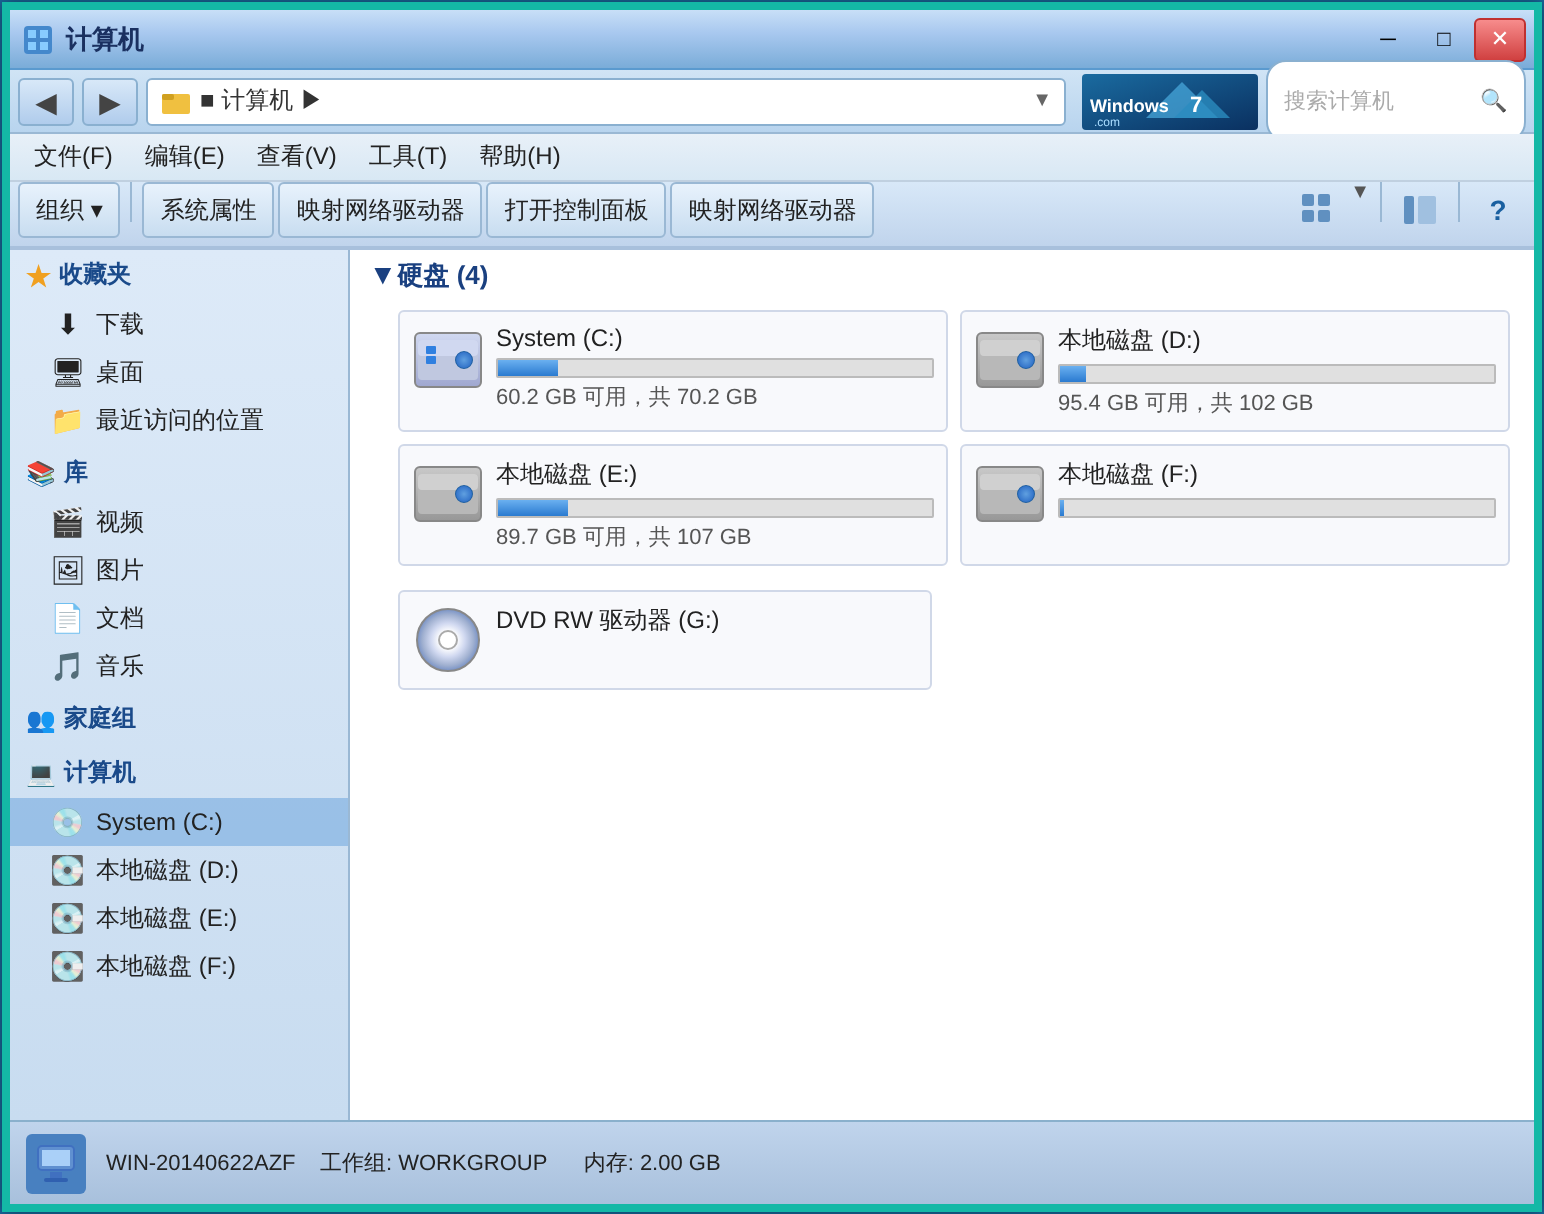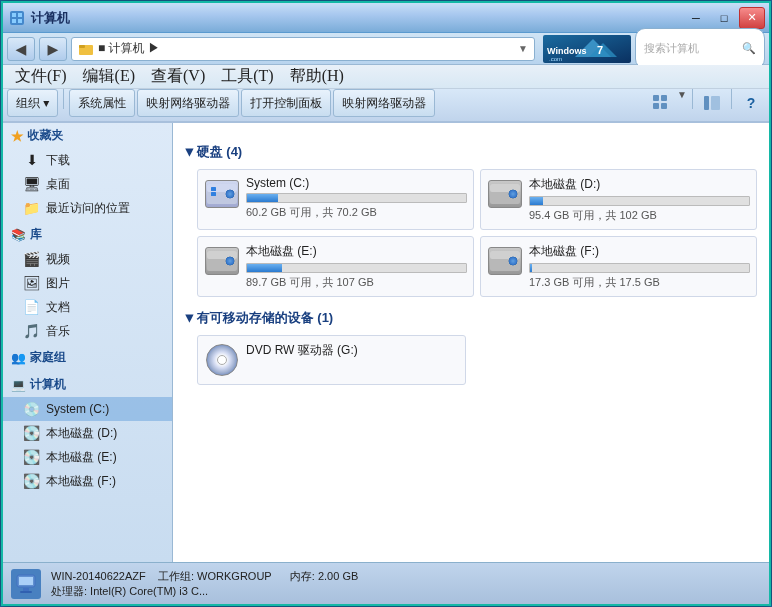--- a/index.html
+++ b/index.html
@@ -11,21 +11,21 @@
       background: #1a6ba0;
       overflow: hidden;
     }
 
     
     .window {
       width: 770px;
       height: 605px;
       margin: 1px;
       background: #0c4a6e;
-      border: 2px solid #14b8a6;
+      border: 4px solid #14b8a6;
       display: flex;
       flex-direction: column;
       box-shadow: 0 0 8px rgba(0,0,0,0.5);
     }
 
     
     .titlebar {
       height: 30px;
       background: linear-gradient(to bottom, #c8dff7 0%, #a8c8ef 40%, #7aacd8 100%);
       display: flex;
@@ -123,23 +123,22 @@
       background: linear-gradient(to bottom, #e8f0f8, #d8e8f4);
       display: flex;
       align-items: center;
       padding: 0 4px;
       border-bottom: 1px solid #c0d0e0;
     }
     .menu-item {
       padding: 2px 8px;
       cursor: pointer;
       border-radius: 2px;
-      font-size: 16px;
+      font-size: 12px;
       color: #222;
-      font-family: Liberation Serif, serif;
     }
 
     
     .toolbar {
       height: 34px;
       background: linear-gradient(to bottom, #d8e8f8, #c0d4ec);
       display: flex;
       padding: 0 4px;
       gap: 2px;
       border-bottom: 2px solid #a8c0dc;
@@ -226,21 +225,21 @@
     
     .sidebar::-webkit-scrollbar { width: 10px; }
     .sidebar::-webkit-scrollbar-track { background: #c8d8ec; }
     .sidebar::-webkit-scrollbar-thumb { background: #8ab0cc; border-radius: 3px; }
 
     
     .content {
       flex: 1;
       background: white;
       overflow-y: auto;
-      padding: 20px 12px;
+      padding: 4px 12px;
     }
 
     
     .drive-section-header {
       display: flex;
       align-items: center;
       font-size: 13px;
       font-weight: bold;
       color: #1a4080;
       margin-bottom: 8px;
@@ -645,28 +644,24 @@
                 <circle cx="23" cy="12" r="4" fill="#4080c0" stroke="#2060a0" stroke-width="1"></circle>
                 <circle cx="23" cy="12" r="1.5" fill="#1040a0"></circle>
               </svg>
             </div>
           </div>
           <div class="drive-info">
             <div class="drive-name">本地磁盘 (F:)</div>
             <div class="drive-bar-wrap">
               <div class="drive-bar" style="width:1%;"></div>
             </div>
-            <div class="drive-size">17.3 GB 可用，共 17.5 GB</div>
-          </div>
-        </div>
-      </div>
-
-      <div class="drive-section-header">
-        <span>有可移动存储的设备 (1)</span>
-      </div>
+          </div>
+        </div>
+      </div>
+
 
       <div style="padding-left:12px;">
         <div class="drive-item" style="width:48%;">
           <div class="drive-icon dvd-icon-wrap">
             <div class="dvd-icon"></div>
           </div>
           <div class="drive-info">
             <div class="drive-name">DVD RW 驱动器 (G:)</div>
           </div>
         </div>
@@ -685,19 +680,16 @@
       </svg>
     </div>
     <div class="statusbar-info">
       <div class="statusbar-line">
         <span>WIN-20140622AZF</span>
         &nbsp;&nbsp;
         <span>工作组: WORKGROUP</span>
         &nbsp;&nbsp;&nbsp;&nbsp;
         <span>内存: 2.00 GB</span>
       </div>
-      <div class="statusbar-line">
-        <span>处理器: Intel(R) Core(TM) i3 C...</span>
-      </div>
     </div>
   </div>
 
 </div>
 
 </body></html>

